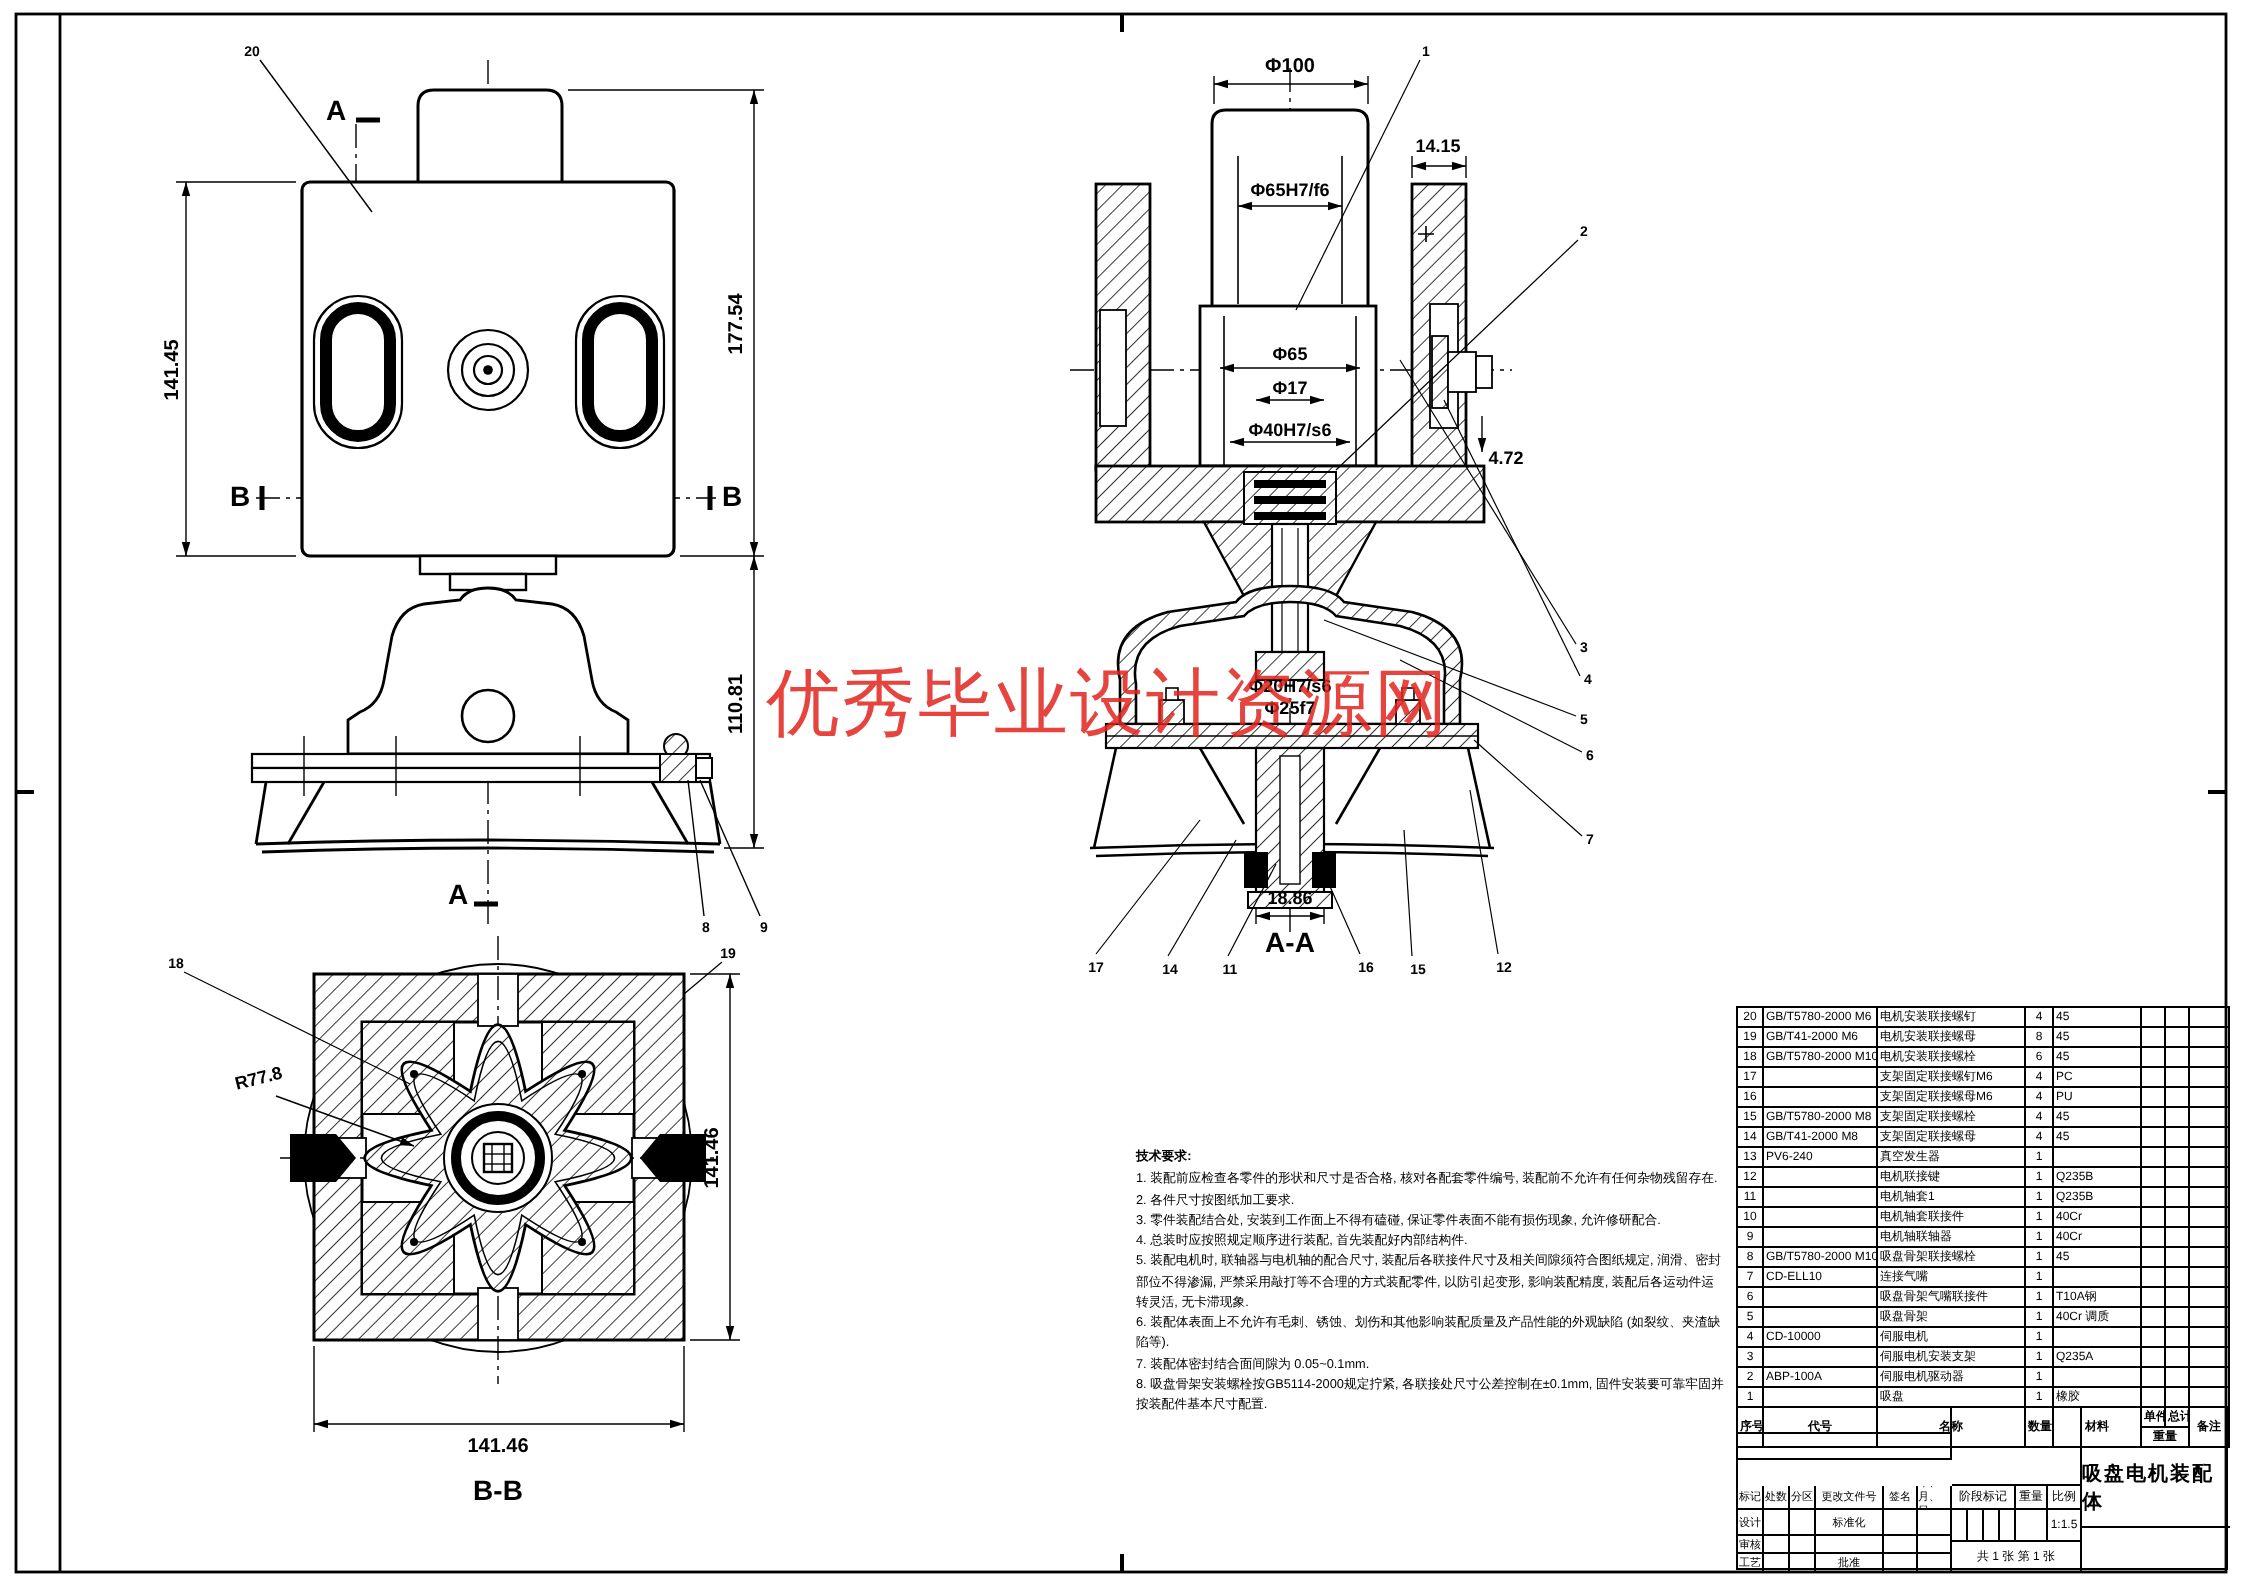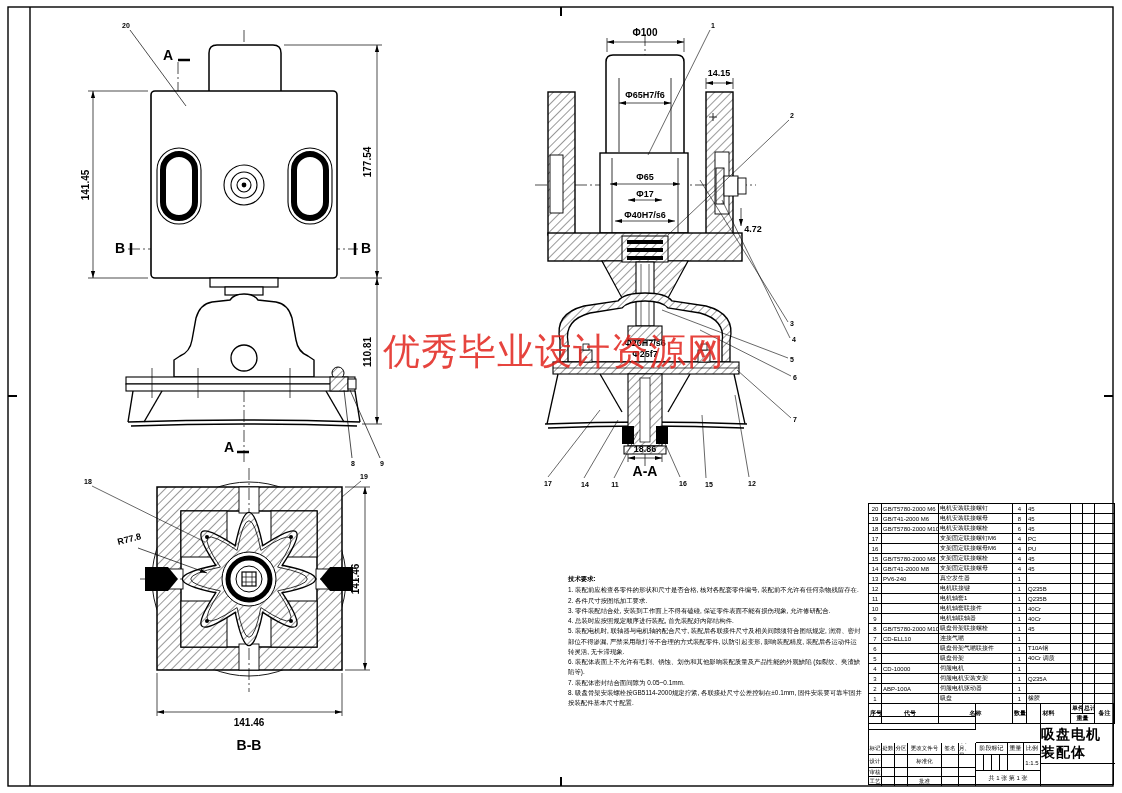--- a/index.html
+++ b/index.html
@@ -18,21 +18,21 @@
   #parts{position:absolute;left:868px;top:503px;width:246px;border-collapse:collapse;
          table-layout:fixed;font-size:6px;}
   #parts td,#parts th{border:1px solid #000;padding:0 1px;height:8px;overflow:hidden;
          white-space:nowrap;font-weight:400;text-align:left;}
   #parts th{text-align:center;font-weight:700;}
   
   #tblock{position:absolute;left:868px;top:703px;width:246px;height:82px;border:1px solid #000;
           box-sizing:border-box;font-size:6px;}
   .tb-abs{position:absolute;box-sizing:border-box;border:1px solid #000;display:flex;
           align-items:center;justify-content:center;overflow:hidden;}
-  #tb-name{font-size:14px;font-weight:700;letter-spacing:1px;}
+  #tb-name{font-size:10px;font-weight:700;letter-spacing:1px;}
   
   .wm{position:absolute;color:#e2241d;opacity:0.85;pointer-events:none;white-space:nowrap;}
   #wm1{left:383px;top:327px;font-size:37px;letter-spacing:1px;font-family:"Liberation Sans",sans-serif;}
   #wm2{left:418px;top:413px;font-size:34px;letter-spacing:2px;font-family:"Liberation Serif",serif;}
 </style>
 </head>
 <body>
 
 <div id="sheet">
 

